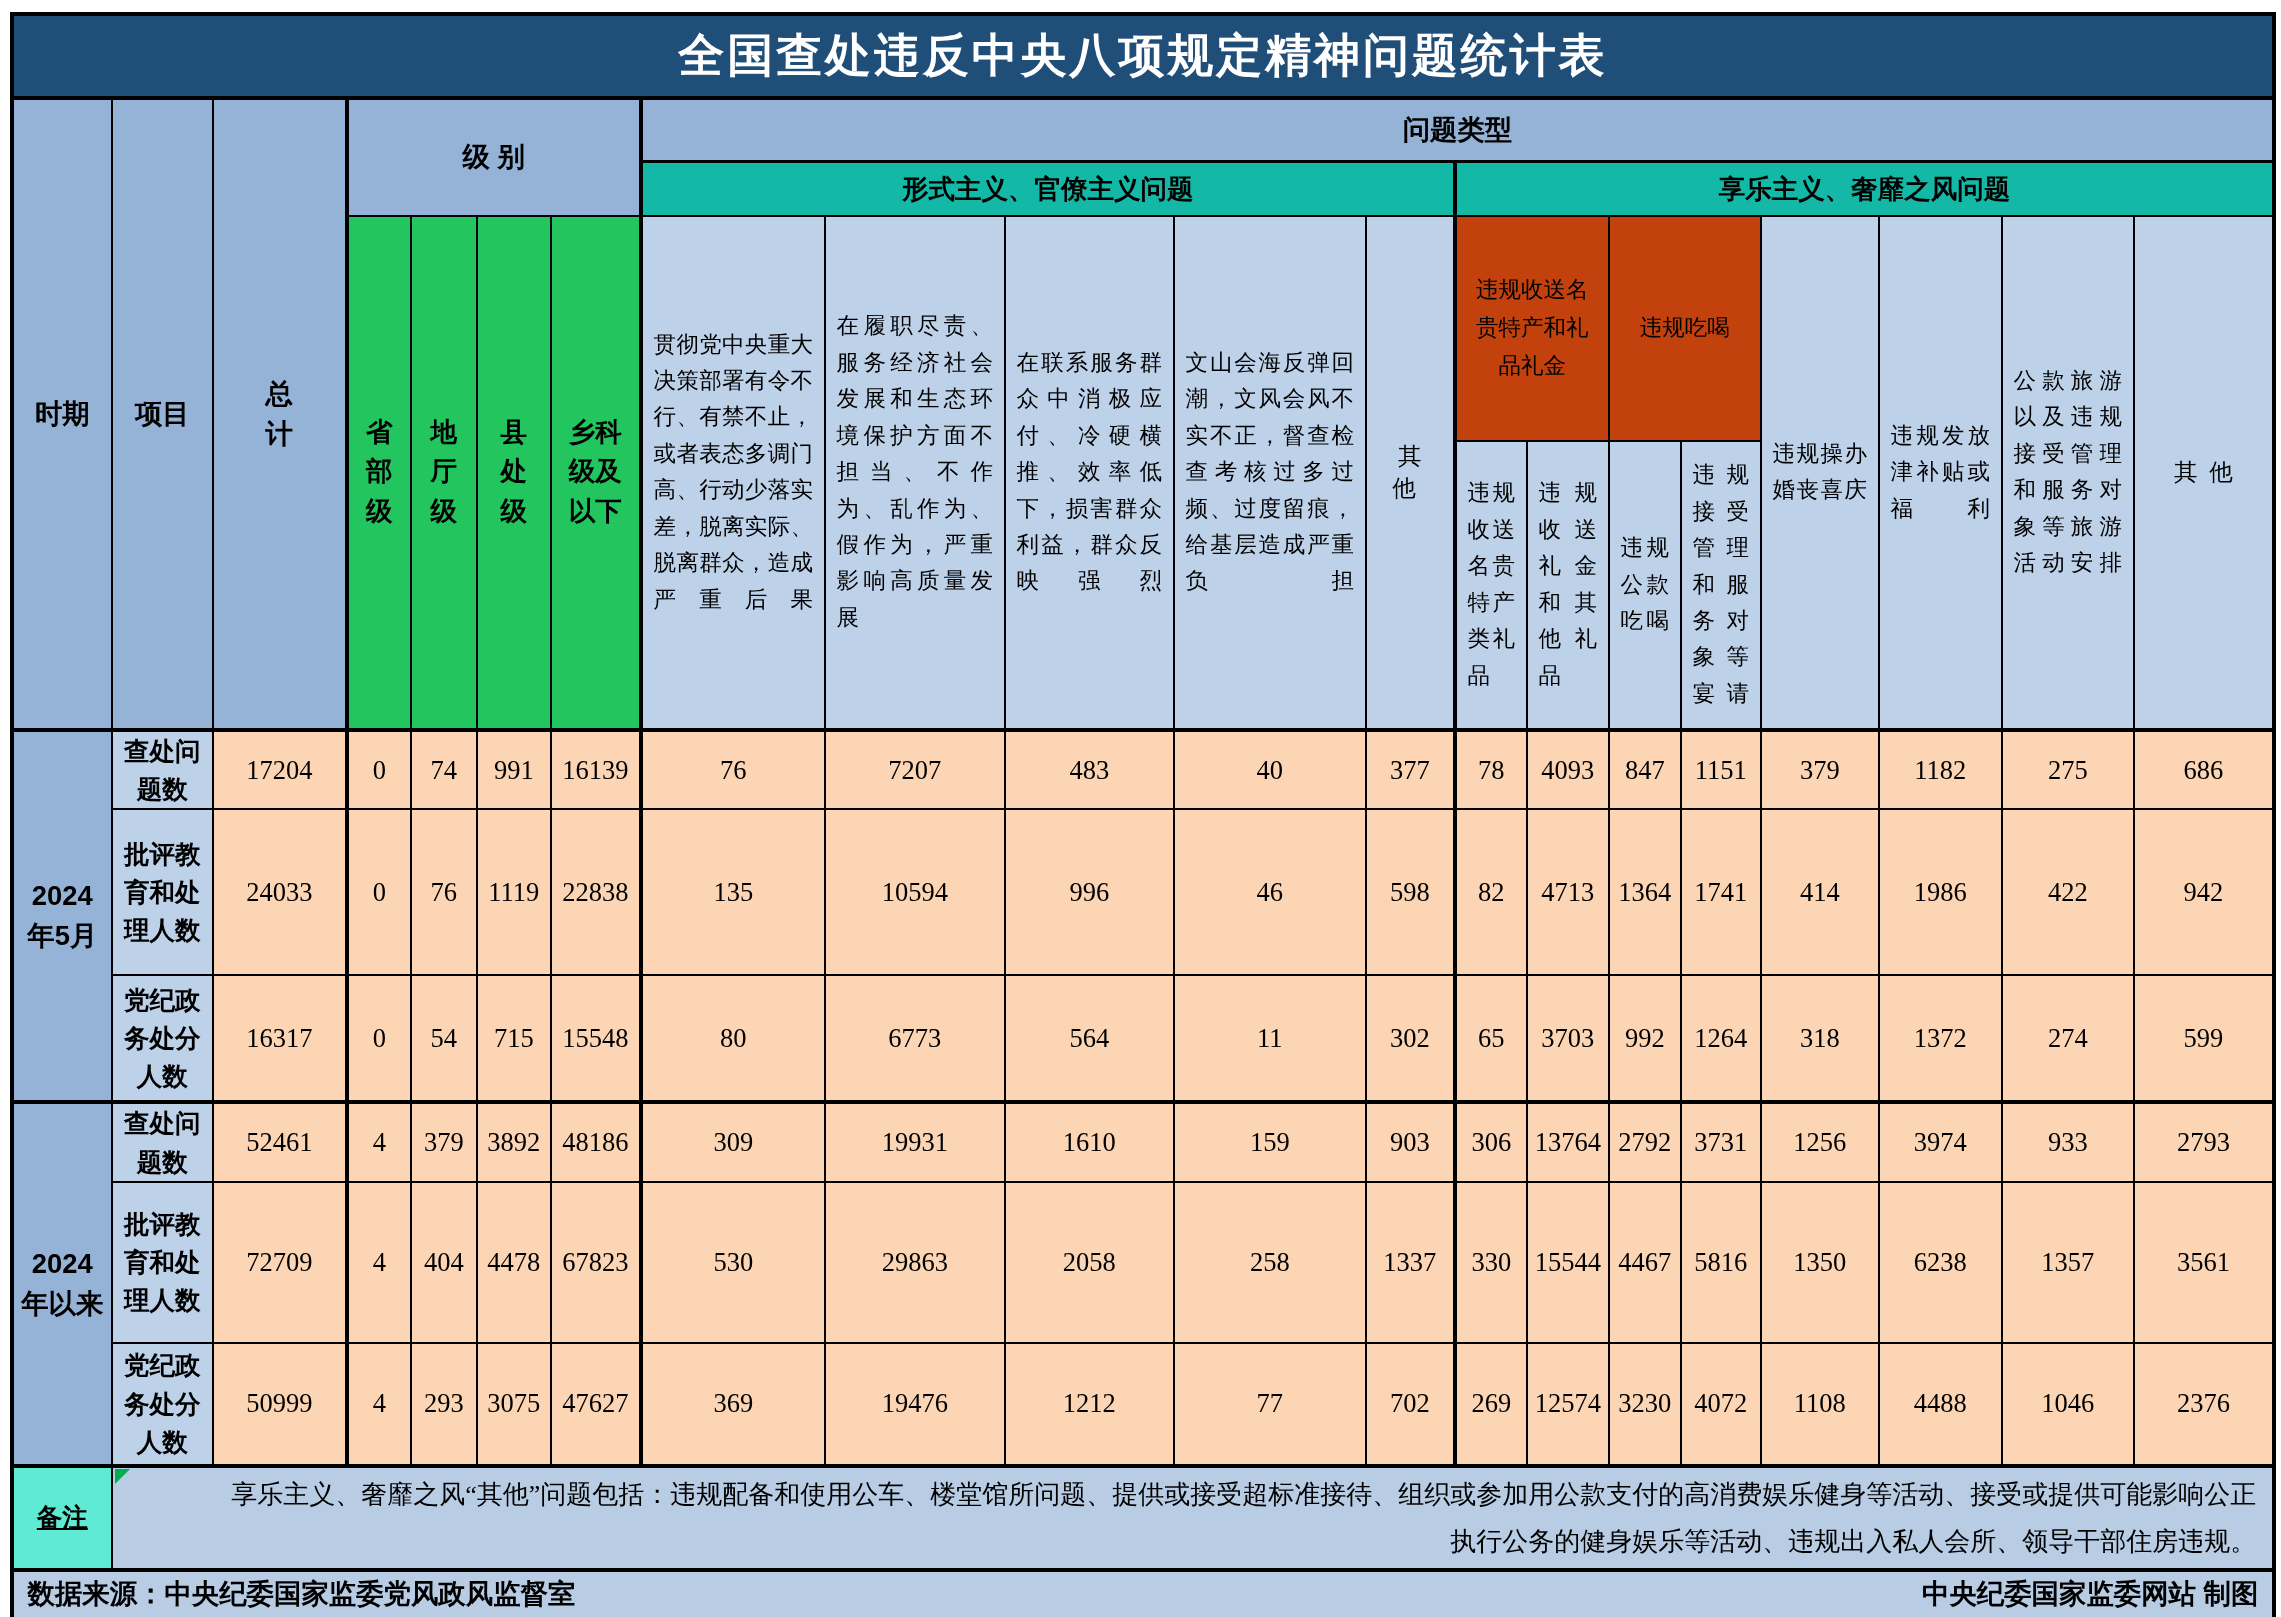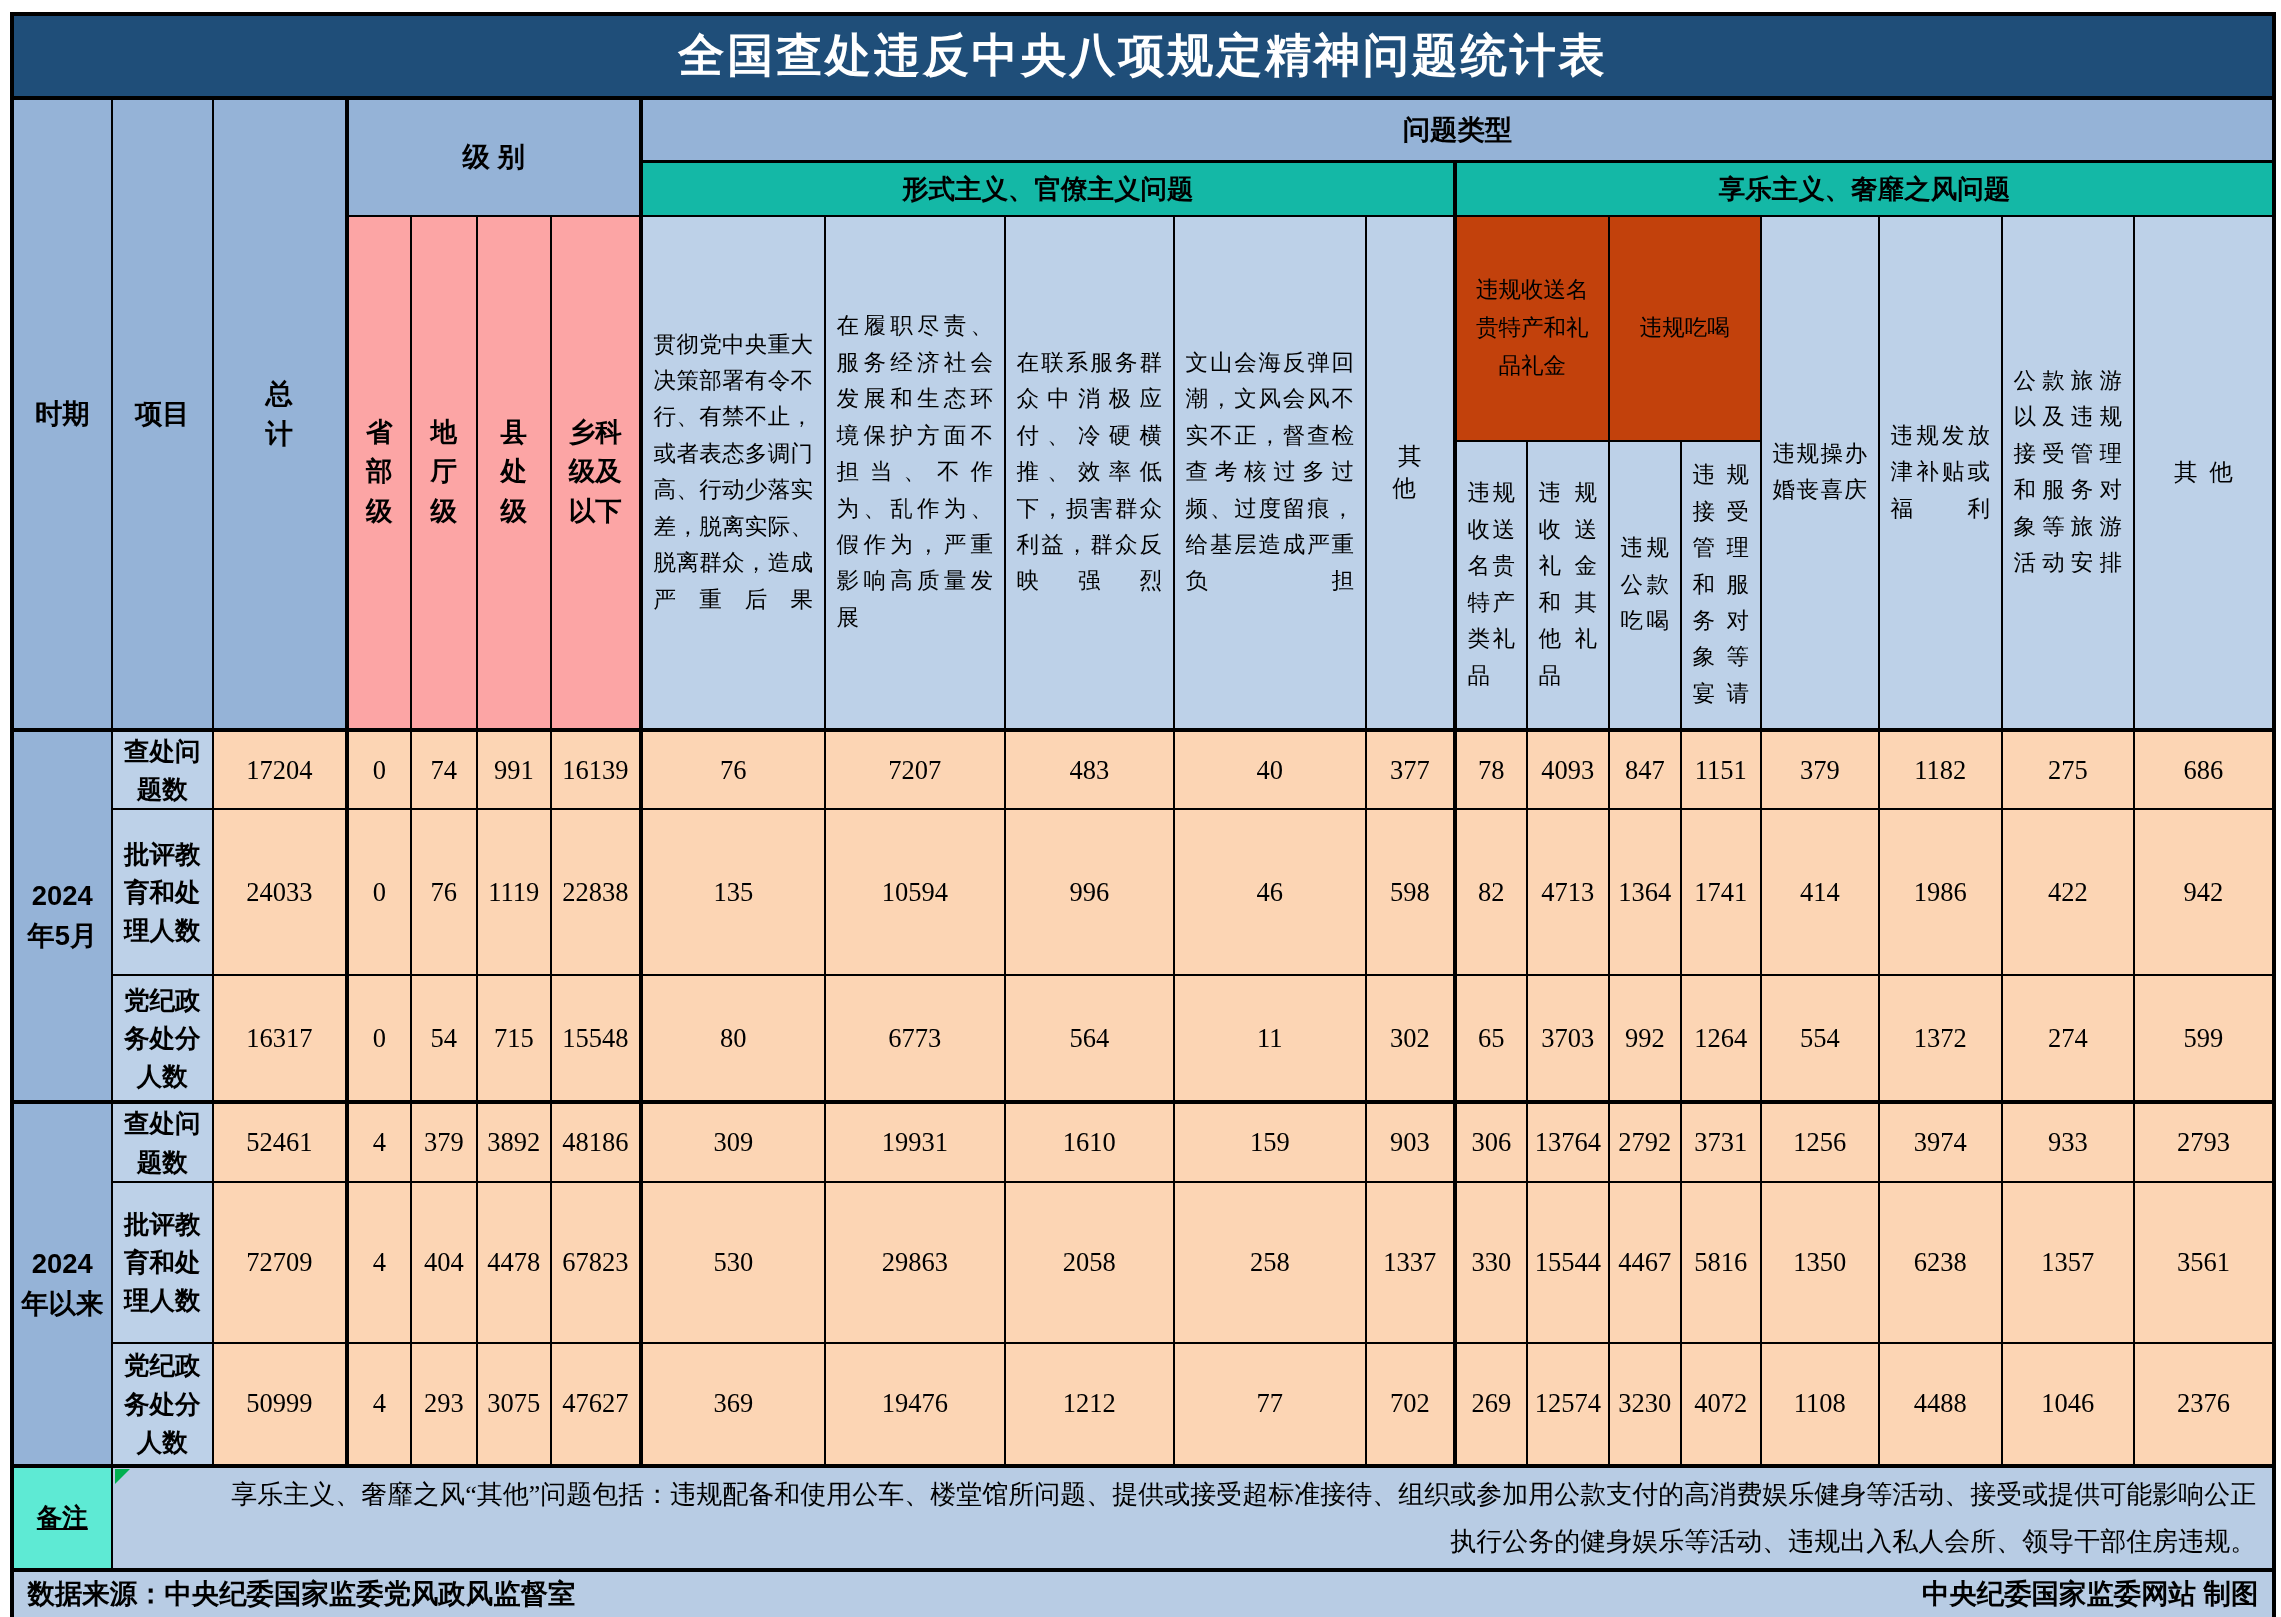--- a/index.html
+++ b/index.html
@@ -20,21 +20,21 @@
   tr.rf{height:123px}
   tr.rn{height:104px}
   tr.rfoot{height:49px}
   
   .title{background:#1F4E79;color:#fff;font-family:"Liberation Serif",serif;font-weight:bold;font-size:46px;letter-spacing:2.9px;border-bottom:4.9px solid #000;}
   .g{background:#95B3D7;font-weight:bold;font-size:27.4px;}
   .vstack{padding:0 51px;line-height:1.45;}
   .lvlgrp{border-bottom:2.9px solid #000;}
   .bb4{border-bottom:3.9px solid #000;}
   .cat{background:#14b8a6;font-weight:bold;font-size:26.5px;border-bottom:2.9px solid #000;}
-  .lvl{background:#fca5a5;font-weight:bold;font-size:26.5px;line-height:1.5;padding:0 13.7px;}
+  .lvl{background:#22c55e;font-weight:bold;font-size:26.5px;line-height:1.5;padding:0 13.7px;}
   .longtext{background:#BDD1E8;font-family:"Liberation Serif",serif;font-size:22.5px;line-height:1.62;text-align:justify;text-align-last:justify;-moz-text-align-last:justify;padding:7.8px 10.8px;}
   .grp{background:#c2410c;font-family:"Liberation Serif",serif;font-size:22.5px;line-height:1.7;text-align:center;padding:3.9px 13.7px;}
   .other{background:#BDD1E8;font-family:"Liberation Serif",serif;font-size:23.5px;letter-spacing:0.5em;text-indent:0.5em;}
   .period{background:#95B3D7;font-weight:bold;font-size:27.4px;line-height:1.45;padding:0 5.9px;}
   .ilabel{background:#BDD1E8;font-weight:bold;font-size:25.5px;line-height:1.5;padding:0 7.8px;}
   .d{background:#FCD5B4;font-family:"Liberation Serif",serif;font-size:26.5px;}
   .blt{border-left:4.9px solid #000;}
   .tt{border-top:4.9px solid #000;}
   .notelabel{background:#5eead4;font-weight:bold;font-size:25.5px;border-top:4.9px solid #000;text-decoration:underline;}
   .notecell{background:#B8CCE4;position:relative;text-align:left;padding:0 15.7px;border-top:4.9px solid #000;}
@@ -168,21 +168,21 @@
     <td class="d">15548</td>
     <td class="d blt">80</td>
     <td class="d">6773</td>
     <td class="d">564</td>
     <td class="d">11</td>
     <td class="d">302</td>
     <td class="d blt">65</td>
     <td class="d">3703</td>
     <td class="d">992</td>
     <td class="d">1264</td>
-    <td class="d">554</td>
+    <td class="d">318</td>
     <td class="d">1372</td>
     <td class="d">274</td>
     <td class="d">599</td>
   </tr>
 
   <tr class="rd">
     <td rowspan="3" class="period tt">2024年以来</td>
     <td class="ilabel tt">查处问题数</td>
     <td class="d tt">52461</td>
     <td class="d tt blt">4</td>

